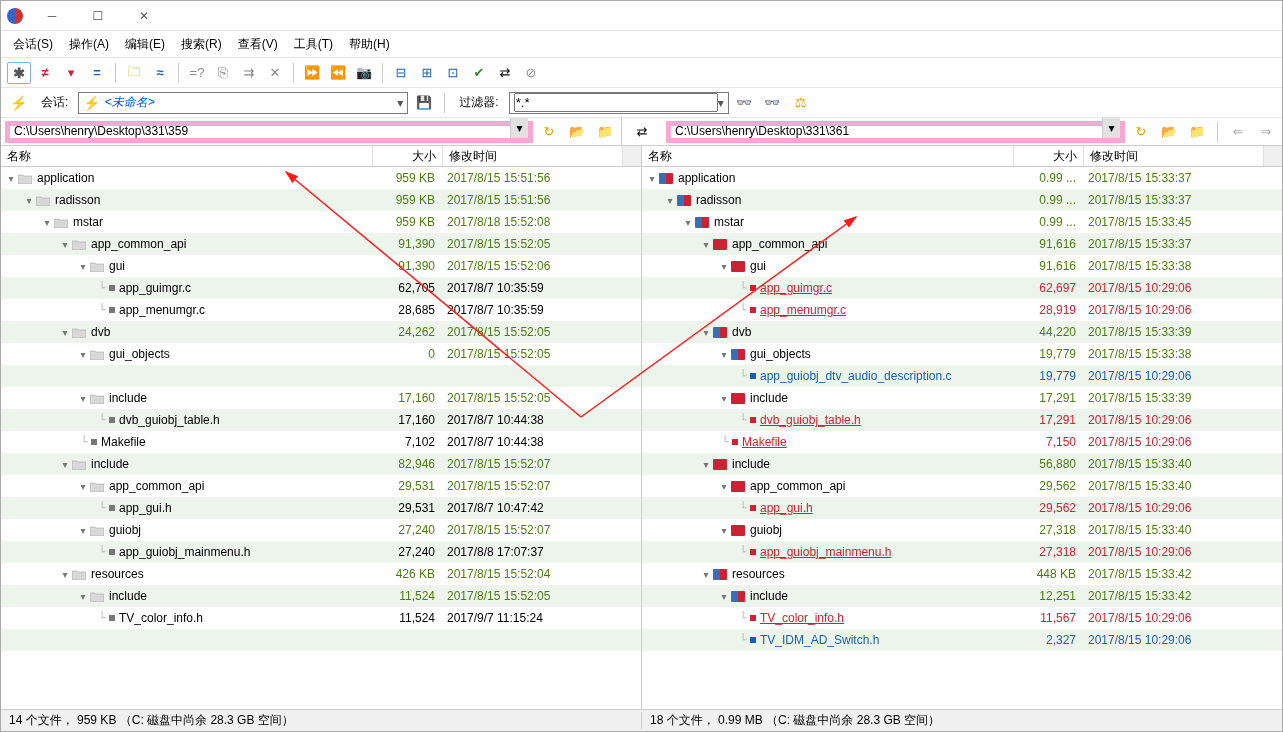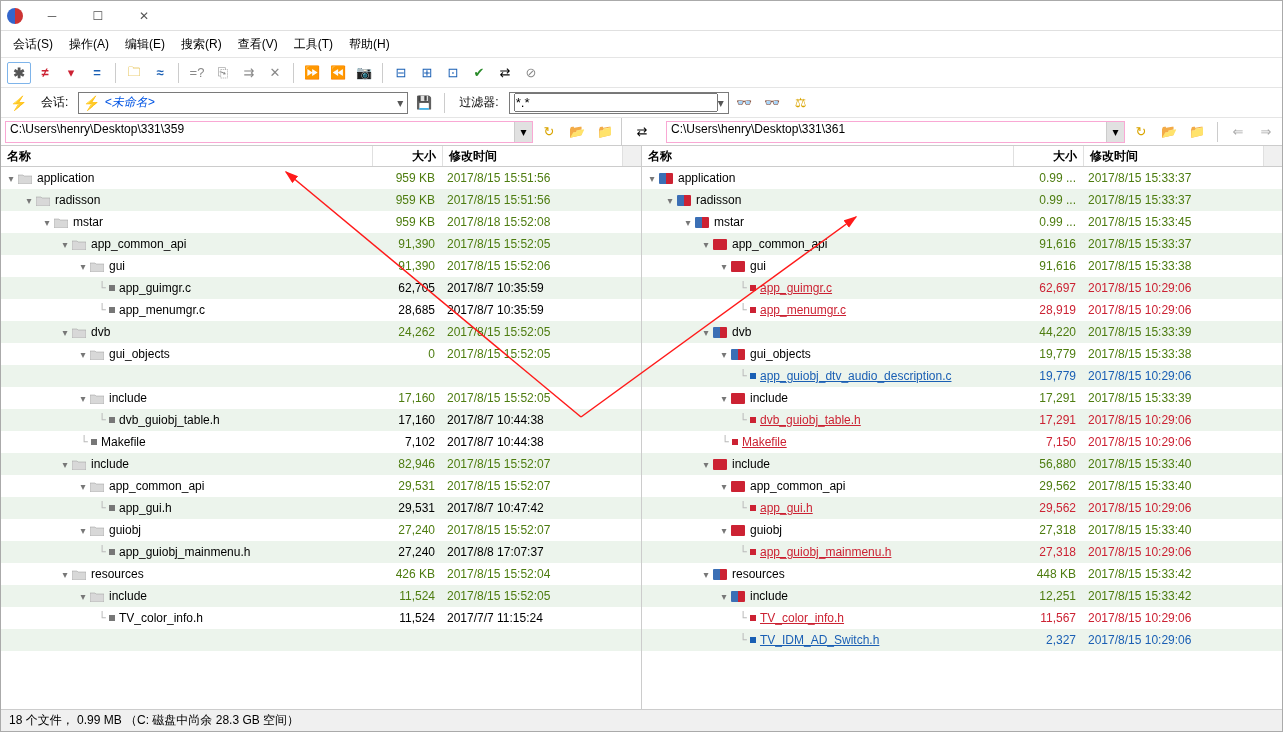--- a/index.html
+++ b/index.html
@@ -28,27 +28,27 @@
 .sess-label { padding: 0 6px; }
 .sess-combo { border: 1px solid #7a7a7a; height: 22px; padding: 0 4px; display: flex; align-items: center; background: #fff; }
 .sess-combo .arrow { margin-left: auto; color: #555; }
 .unnamed { color: #0054e3; font-style: italic; margin-left:4px; }
 .bolt { color: #d28a00; font-size:14px; }
 
 
 .pathrow { display: flex; height: 28px; border-top: 1px solid #e5e5e5; }
 .pathhalf { flex: 1; display: flex; align-items: center; padding: 0 4px; gap: 4px; }
 .pathhalf.first { border-right: 1px solid #ccc; }
-.pathcombo { flex: 1; border: 1px solid #f9a8d4; height: 22px; display: flex; align-items: flex-start; background: #fff; position: relative; }
+.pathcombo { flex: 1; border: 5px solid #f9a8d4; height: 22px; display: flex; align-items: flex-end; background: #fff; position: relative; }
 .pathcombo input { flex:1; border: none; outline: none; padding: 0 4px; font-size: 12px; background: transparent; }
 .pathcombo .dd { width: 18px; height: 20px; border-left: 1px solid #ccc; background: #e1e1e1; display: flex; align-items:center; justify-content:center; }
 
 
 .colheaders { display: flex; height: 22px; background: #fff; border-top: 1px solid #ccc; border-bottom: 1px solid #ccc; }
-.colpane { flex: 1; display: flex; font-weight: bold; }
+.colpane { flex: 1; display: flex; }
 .colpane.first { border-right: 1px solid #ccc; }
 .colcell { border-right: 1px solid #e0e0e0; padding: 2px 6px; display:flex; align-items:center; overflow:hidden; }
 .col-name { flex: 1; }
 .col-size { width: 70px; text-align: right; justify-content:flex-end; }
 .col-date { width: 180px; }
 .col-gap { width: 18px; background: #f0f0f0; }
 
 
 .treearea { flex: 1; display: flex; overflow: hidden; position: relative; }
 .treepane { flex: 1; overflow-y: auto; overflow-x: hidden; position: relative; }
@@ -64,21 +64,21 @@
 .fico { width: 16px; height: 16px; display: inline-flex; align-items:center; justify-content:center; margin-right: 4px; font-size:12px; }
 .folder-blue-red { background: linear-gradient(90deg,#3b6fb5 50%,#c23 50%); width:14px; height:11px; border-radius:1px; }
 .folder-red { background: #c23; width:14px; height:11px; border-radius:1px; }
 .sq { width: 6px; height: 6px; display:inline-block; margin-right:4px; }
 .sq-gray { background: #777; }
 .sq-red { background: #c23; }
 .sq-blue { background: #1a5fb4; }
 .txt-gray { color: #4d7c0f; }
 .txt-black { color: #000; }
 .txt-red { color: #c23; text-decoration: underline; }
-.txt-blue { color: #1a5fb4; text-decoration: underline; }
+.txt-blue { color: #1a5fb4; }
 .txt-red-nou { color: #c23; }
 .txt-blue-nou { color: #1a5fb4; }
 
 
 .statusbar { height: 22px; border-top: 1px solid #ccc; display: flex; align-items: center; background: #f0f0f0; }
 .statushalf { flex: 1; padding: 0 8px; }
 .statushalf.first { border-right: 1px solid #ccc; }
 
 
 .arrow-svg { position: absolute; left: 0; top: 0; pointer-events: none; }
@@ -474,21 +474,21 @@
           <div class="gap"></div>
         </div>
         <div class="row">
           <div class="namecell">
             <span class="indent" style="width:90px"></span>
             <span class="guide" style="width:14px;display:inline-block;text-align:center;">└</span>
             <span class="sq sq-gray"></span>
             <span class="txt-black">TV_color_info.h</span>
           </div>
           <div class="sizecell txt-black">11,524</div>
-          <div class="datecell txt-black">2017/7/7 11:15:24</div>
+          <div class="datecell txt-black">2017/9/7 11:15:24</div>
           <div class="gap"></div>
         </div>
         <div class="row alt">
           <div class="namecell">
             <span class="indent" style="width:90px"></span>
           </div>
           <div class="sizecell "></div>
           <div class="datecell "></div>
           <div class="gap"></div>
         </div>
@@ -769,16 +769,17 @@
         <marker id="ah" markerWidth="10" markerHeight="10" refX="8" refY="3" orient="auto">
           <path d="M0,0 L0,6 L9,3 z" fill="#ff1a1a"></path>
         </marker>
       </defs>
       <line x1="580" y1="250" x2="285" y2="5" stroke="#ff1a1a" stroke-width="1.5" marker-end="url(#ah)"></line>
       <line x1="580" y1="250" x2="855" y2="50" stroke="#ff1a1a" stroke-width="1.5" marker-end="url(#ah)"></line>
     </svg>
   </div>
 
   <div class="statusbar">
+    <div class="statushalf first">14 个文件， 959 KB （C: 磁盘中尚余 28.3 GB 空间）</div>
     <div class="statushalf">18 个文件， 0.99 MB （C: 磁盘中尚余 28.3 GB 空间）</div>
   </div>
 
 </div>
 
 </body></html>

